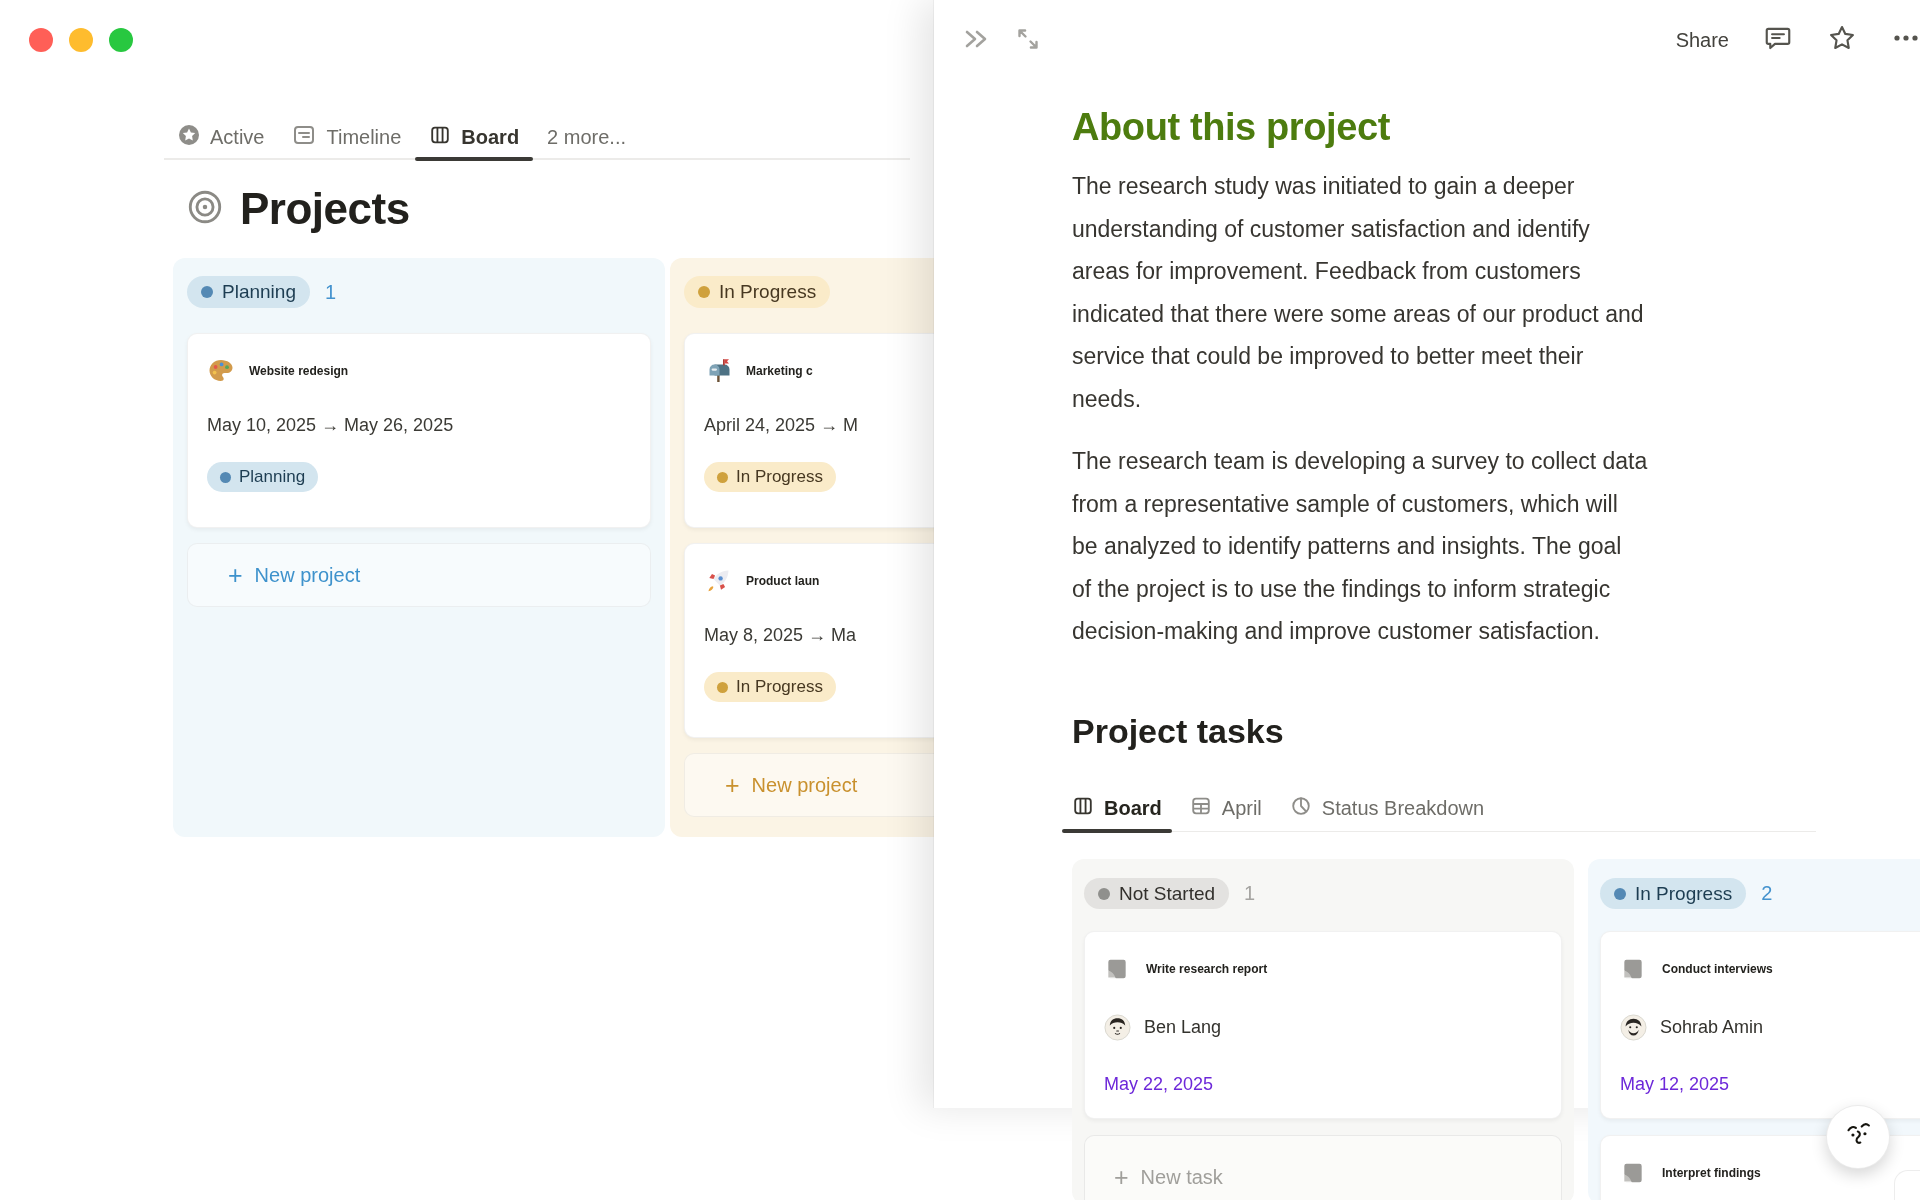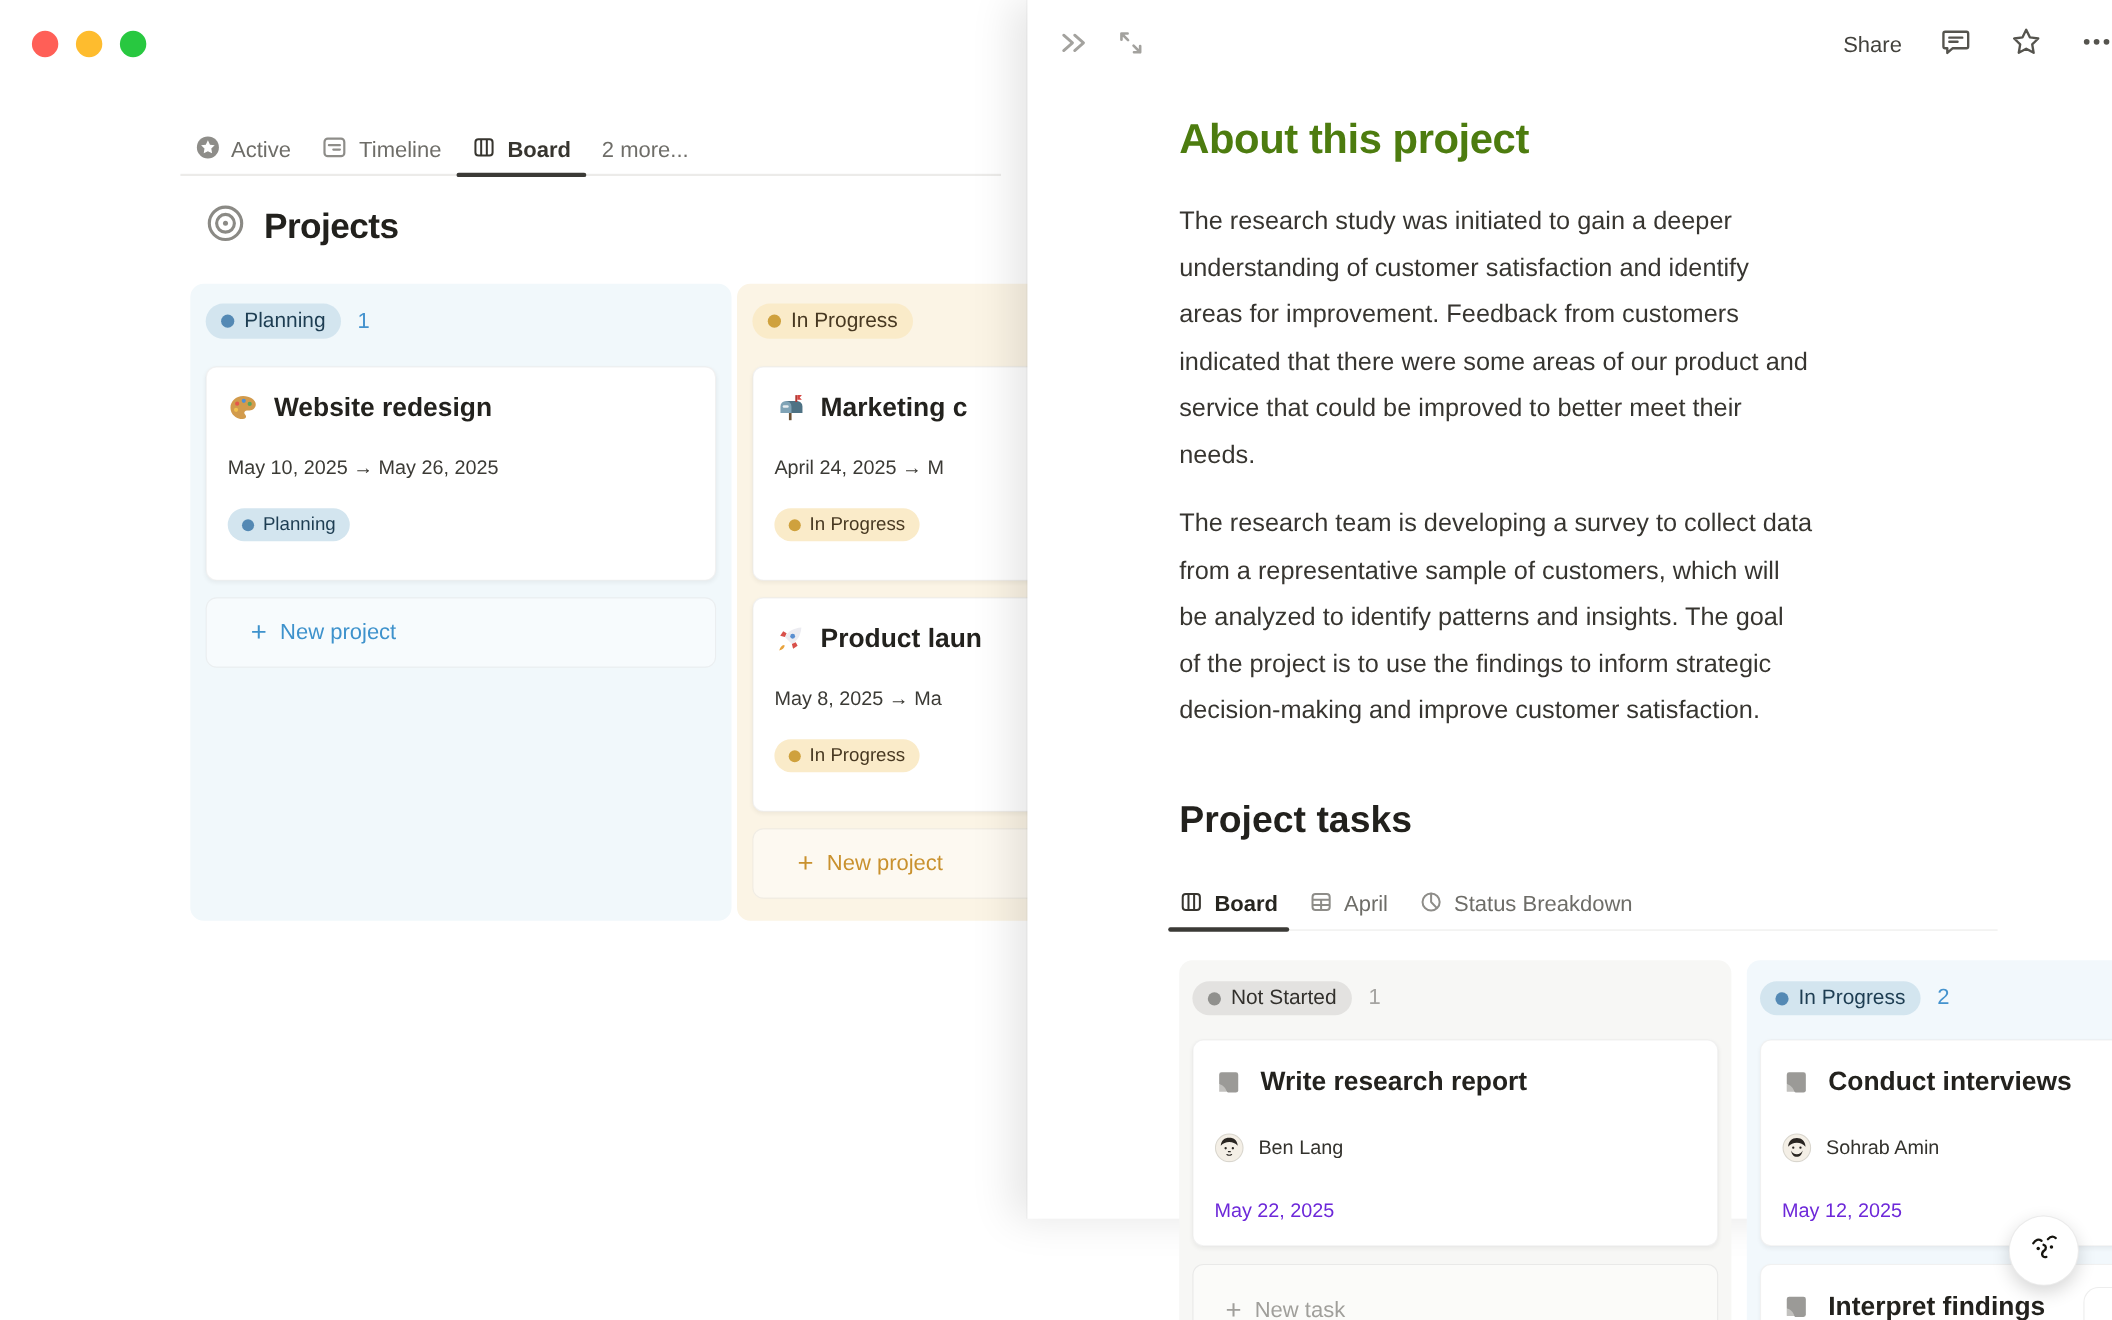--- a/index.html
+++ b/index.html
@@ -18,21 +18,21 @@
   
   .tabs-row{position:absolute;top:115px;left:164px;display:flex;height:44px;z-index:2;}
   .tab{display:flex;align-items:center;gap:10px;padding:0 14px;font-size:20px;color:#6E6D68;position:relative;white-space:nowrap;}
   .tab svg{flex:none;}
   .tab.active{color:#37352F;font-weight:700;}
   .tab.active::after{content:"";position:absolute;left:0;right:0;bottom:-2px;height:4px;border-radius:2px;background:#3B3A36;}
   .tabs-divider{position:absolute;top:158px;left:164px;width:746px;height:1.5px;background:#ECEBE9;z-index:1;}
 
   
   .page-title{position:absolute;top:184px;left:186px;display:flex;align-items:center;gap:16px;z-index:2;}
-  .page-title .ttl{font-size:32px;font-weight:700;color:#22211D;letter-spacing:-0.5px;}
+  .page-title .ttl{font-size:44px;font-weight:700;color:#22211D;letter-spacing:-0.5px;}
 
   
   .board{position:absolute;top:258px;left:173px;display:flex;gap:5px;z-index:2;}
   .col{width:492px;border-radius:12px;padding:13px 14px 20px;box-sizing:border-box;}
   .col.planning{background:#F1F8FB;}
   .col.inprog{background:#FBF4E5;}
   .col-head{display:flex;align-items:center;margin-top:5px;}
   .pill{display:inline-flex;align-items:center;gap:9px;height:32px;padding:0 14px;border-radius:16px;font-size:19px;font-weight:500;white-space:nowrap;}
   .pill .dot{width:12px;height:12px;border-radius:50%;flex:none;}
   .pill.blue{background:#D3E5EF;color:#1D3D52;}  .pill.blue .dot{background:#5489B4;}
@@ -40,40 +40,40 @@
   .pill.gray{background:#E3E2E0;color:#32302C;}  .pill.gray .dot{background:#90908D;}
   .pill.small{height:30px;font-size:17px;padding:0 13px;gap:8px;}
   .pill.small .dot{width:11px;height:11px;}
   .count{margin-left:15px;font-size:20px;}
   .count.blue{color:#4593CE;} .count.gray{color:#A5A4A1;}
 
   .bcard{background:#fff;border-radius:10px;border:1px solid rgba(0,0,0,0.055);
          box-shadow:0 2px 4px rgba(15,15,15,0.05);margin-top:25px;padding:23px 19px;
          box-sizing:border-box;height:195px;overflow:hidden;}
   .bcard + .bcard{margin-top:15px;}
-  .card-title-row{display:flex;align-items:center;gap:14px;font-size:24px;font-weight:600;color:#23221E;white-space:nowrap;}
+  .card-title-row{display:flex;align-items:center;gap:14px;font-size:12px;font-weight:600;color:#23221E;white-space:nowrap;}
   .card-emoji{width:28px;height:28px;flex:none;}
   .card-date{margin-top:30px;font-size:18px;color:#3B3A35;white-space:nowrap;}
   .card-tagrow{margin-top:26px;}
   .newbtn{margin-top:15px;height:64px;border:1px solid rgba(0,0,0,0.05);border-radius:10px;
           display:flex;align-items:center;gap:12px;padding-left:40px;font-size:20px;
           background:rgba(255,255,255,0.45);box-sizing:border-box;white-space:nowrap;}
   .newbtn .plus{font-size:25px;line-height:1;}
   .newbtn.blue{color:#3E92CC;} .newbtn.orange{color:#C9912E;} .newbtn.gray{color:#A09F9B;}
 
   
   .panel{position:absolute;left:934px;top:0;width:1017px;height:1108px;background:#fff;z-index:10;
          box-shadow:-14px 0 36px rgba(0,0,0,0.10), -1px 0 0 rgba(0,0,0,0.04);}
   .tb-left{position:absolute;left:26px;top:23px;display:flex;gap:20px;align-items:center;}
   .tb-right{position:absolute;right:30px;top:23px;display:flex;gap:34px;align-items:center;}
   .share{font-size:20px;color:#43423D;line-height:34px;}
 
   .panel-content{position:absolute;top:78px;left:138px;width:744px;}
   h1.about{margin:26px 0 0;font-size:38px;line-height:46px;font-weight:700;color:#4d7c0f;letter-spacing:-0.4px;}
-  .para{margin-top:29px;font-size:23px;line-height:42.5px;color:#373530;white-space:pre-line;}
+  .para{margin-top:15px;font-size:23px;line-height:42.5px;color:#373530;white-space:pre-line;}
   .para.second{margin-top:20px;}
   h2.ptasks{margin:56px 0 0;font-size:34px;line-height:44px;font-weight:700;color:#22211D;}
 
   .vtabs{margin:34px 0 0 -10px;display:flex;height:44px;}
   .vtab{display:flex;align-items:center;gap:10px;padding:0 10px;margin-right:8px;font-size:20px;color:#6E6D68;position:relative;white-space:nowrap;}
   .vtab.active{color:#26251F;font-weight:700;}
   .vtab.active::after{content:"";position:absolute;left:0;right:0;bottom:-2px;height:4px;border-radius:2px;background:#3B3A36;}
   .vdivider{width:744px;height:1.5px;background:#ECEBE9;}
 
   .tcols{display:flex;gap:14px;margin-top:27px;}

